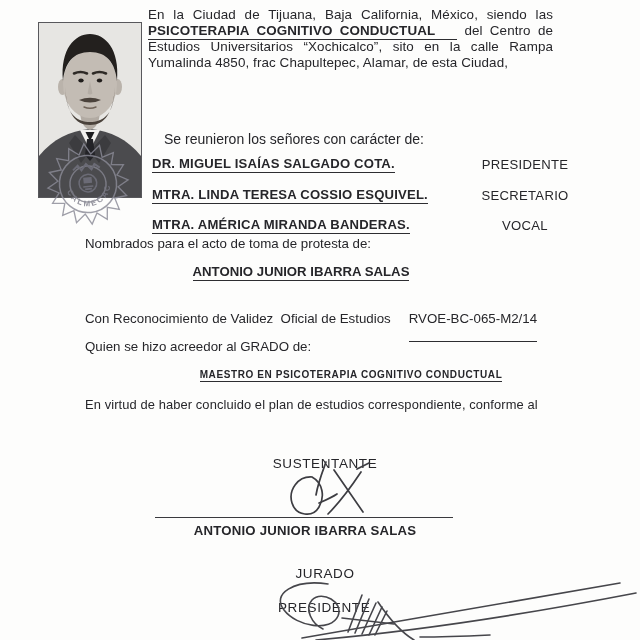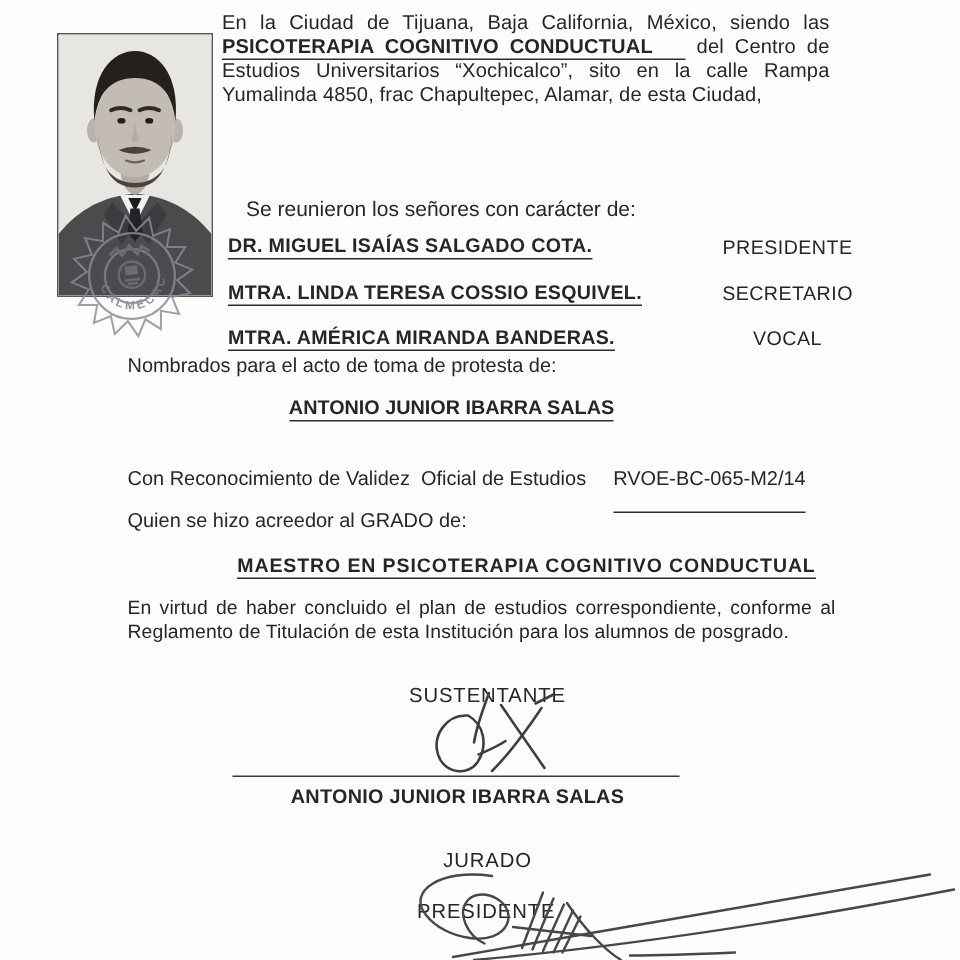--- a/index.html
+++ b/index.html
@@ -22,21 +22,21 @@
   #attendees-heading{left:164px;top:115px;font-size:14px;margin-top:16px;}
   .attendee-row{left:0;width:640px;height:18px;margin-top:20px;}
   .attendee-row .aname{position:absolute;left:152px;top:0;font-weight:bold;font-size:13.1px;letter-spacing:.2px;border-bottom:1.8px solid #2d2d31;padding-bottom:1px;}
   .attendee-row .arole{position:absolute;left:466px;top:1px;width:118px;text-align:center;font-size:13.1px;letter-spacing:.3px;}
   #row1{top:136px;} #row2{top:167px;} #row3{top:197px;}
   #nombrados{left:85px;top:236px;font-size:13.3px;}
   #student-heading{left:85px;top:264px;width:432px;text-align:center;font-size:13.2px;}
   #rvoe{left:85px;top:311px;font-size:13.3px;}
   #rvoe .num{margin-left:18px;border-bottom:1.4px solid #2d2d31;padding-bottom:15px;}
   #grado{left:85px;top:339px;font-size:13.3px;}
-  #degree-heading{left:135px;top:369px;width:432px;text-align:center;font-size:13px;letter-spacing:.6px;}
+  #degree-heading{left:135px;top:369px;width:432px;text-align:center;font-size:10px;letter-spacing:.6px;}
   #sustentante{left:160px;top:456px;width:330px;text-align:center;font-size:13.5px;letter-spacing:.6px;}
   #sig1{left:270px;top:461px;width:120px;height:60px;}
   #rule{left:155px;top:517px;width:298px;border-top:1.9px solid #3a3a3e;height:0;}
   #sustentante-name{left:155px;top:523px;width:300px;text-align:center;font-weight:bold;font-size:13.2px;letter-spacing:.2px;}
   #jurado{left:160px;top:566px;width:330px;text-align:center;font-size:13.5px;letter-spacing:.6px;}
   #presidente{left:278px;top:600px;font-size:13.5px;letter-spacing:.6px;}
   #sig2{left:258px;top:578px;width:382px;height:62px;z-index:5;}
   #photo{left:38px;top:22px;width:102px;height:174px;border:1px solid #58585c;background:#e7e6e3;z-index:1;}
   #seal{left:46px;top:142px;width:84px;height:84px;z-index:2;transform:rotate(-6deg);}
   svg{display:block;}
@@ -130,21 +130,20 @@
   </div>
 
   <div id="grado" class="abs">Quien se hizo acreedor al GRADO de:</div>
 
   <div id="degree-heading" class="abs">
     <span class="b u">MAESTRO EN PSICOTERAPIA COGNITIVO CONDUCTUAL</span>
   </div>
 
   <div id="closing" class="abs tblock">
       <div class="tline"><span>En virtud de haber concluido el plan de estudios correspondiente, conforme al</span></div>
-      <div class="tline"><span>Reglamento de Titulación de esta Institución para los alumnos de posgrado.</span></div>
     </div>
 
   <div id="sustentante" class="abs">SUSTENTANTE</div>
 
   <svg id="sig1" class="abs" viewBox="0 0 120 60" aria-hidden="true">
     <g fill="none" stroke="#3d3d42" stroke-width="1.7" stroke-linecap="round">
       <path d="M56,1 C52,12 48,22 46,34"></path>
       <path d="M42,16 C28,15 18,29 22,42 C26,55 43,57 49,46 C55,36 53,22 42,16"></path>
       <path d="M64,9 L93,51"></path>
       <path d="M91,11 C81,26 70,41 58,53"></path>

